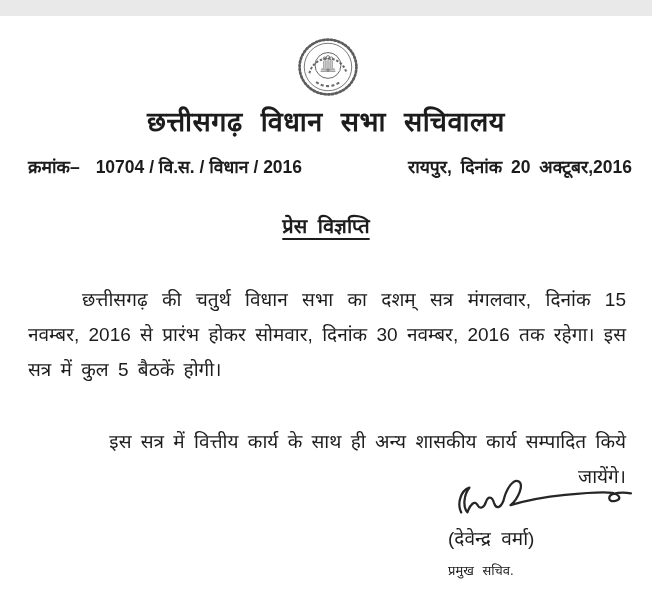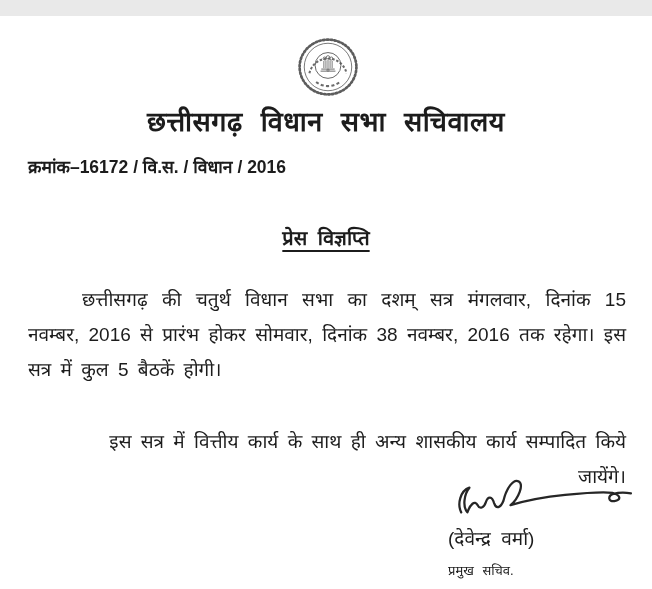--- a/index.html
+++ b/index.html
@@ -44,27 +44,27 @@
     position: absolute;
     top: 138px;
     left: 28px;
     right: 20px;
     display: flex;
     justify-content: space-between;
     align-items: baseline;
     font-size: 17.5px;
     font-weight: bold;
   }
-  .ref-left { display: flex; }
+  .ref-left { display: flex; gap: 16px; }
   .ref-right { word-spacing: 4px; }
 
   
   .press-title {
     position: absolute;
-    top: 208px;
+    top: 196px;
     left: 0;
     width: 100%;
     text-align: center;
     font-size: 20px;
     font-weight: bold;
     word-spacing: 5px;
   }
   .press-title .underlined {
     text-decoration: underline;
     text-underline-offset: 5px;
@@ -123,29 +123,30 @@
 
       <circle cx="31" cy="33" r="1.1" fill="none" stroke="#5d5d5d" stroke-width="0.7"></circle>
     </svg>
   </div>
 
   <h1 class="org-title">छत्तीसगढ़ विधान सभा सचिवालय</h1>
 
   <div class="ref-row">
     <div class="ref-left">
       <span>क्रमांक–</span>
-      <span>16172 / वि.स. / विधान / 2016</span>
+      <span>10704 / वि.स. / विधान / 2016</span>
     </div>
+    <div class="ref-right">रायपुर, दिनांक 20 अक्टूबर,2016</div>
   </div>
 
   <div class="press-title">
     <span class="underlined">प्रेस विज्ञप्ति</span>
   </div>
 
-  <p class="para para-1">छत्तीसगढ़ की चतुर्थ विधान सभा का दशम् सत्र मंगलवार, दिनांक 15 नवम्बर, 2016 से प्रारंभ होकर सोमवार, दिनांक 38 नवम्बर, 2016 तक रहेगा। इस सत्र में कुल 5 बैठकें होगी।</p>
+  <p class="para para-1">छत्तीसगढ़ की चतुर्थ विधान सभा का दशम् सत्र मंगलवार, दिनांक 15 नवम्बर, 2016 से प्रारंभ होकर सोमवार, दिनांक 30 नवम्बर, 2016 तक रहेगा। इस सत्र में कुल 5 बैठकें होगी।</p>
   <p class="para para-2">इस सत्र में वित्तीय कार्य के साथ ही अन्य शासकीय कार्य सम्पादित किये जायेंगे।</p>
 
   <div class="sig-block">
     <svg class="sig-scrawl" viewBox="0 0 175 48" xmlns="http://www.w3.org/2000/svg">
       <path d="M7,37 C3,29 6,16 15,13 C10,19 8,31 13,37
                C16,29 20,25 23,30 C25,34 29,33 31,27
                C33,21 37,21 39,28 C41,34 45,33 48,26
                C51,13 58,4 63,7 C68,10 63,23 55,30
                C68,26 88,22 108,20 C128,18 146,17 154,18
                C162,20 163,25 156,26 C150,27 149,21 155,19

